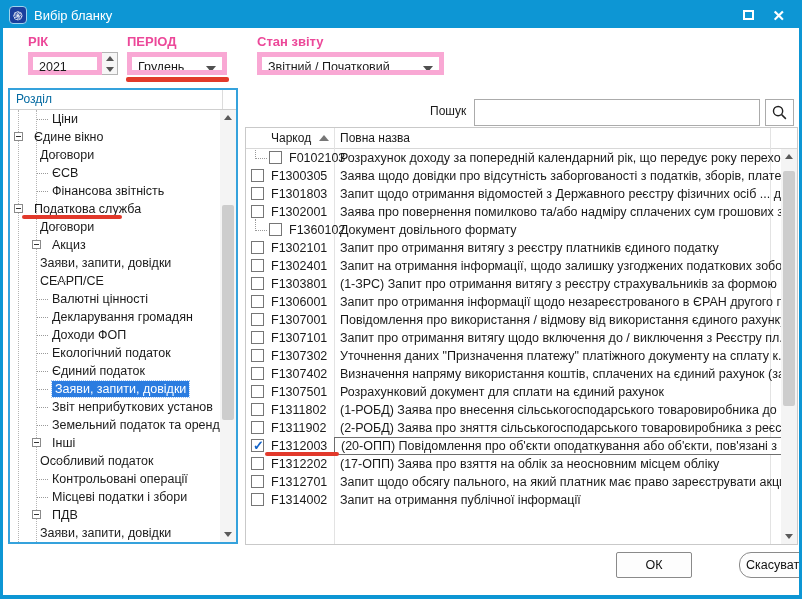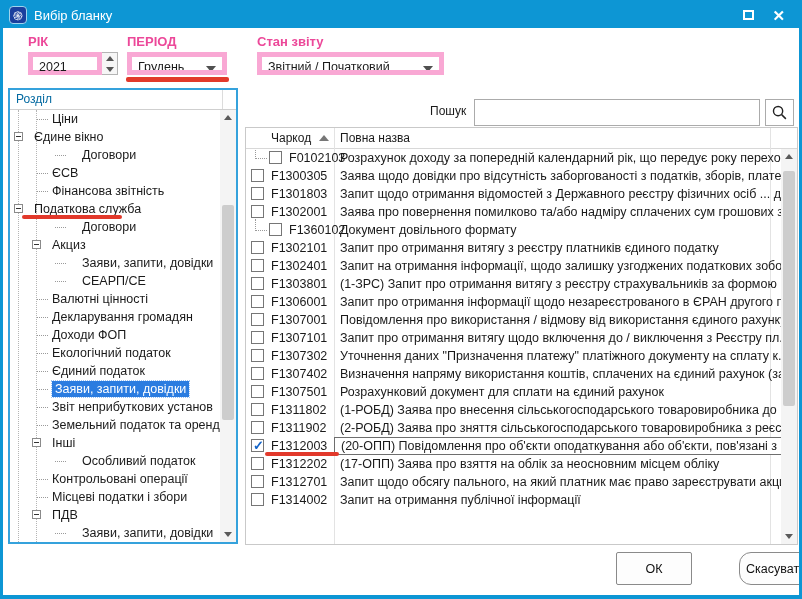--- a/index.html
+++ b/index.html
@@ -53,21 +53,21 @@
   .g1{left:8px;} .g2{left:26px;}
   .tree-item{position:relative;height:18px;line-height:18px;white-space:nowrap;font-size:12.5px;}
   .tree-item:first-child{margin-top:-6px;}
   .expander{display:none;position:absolute;left:4px;top:4px;width:9px;height:9px;
     border:1px solid #8a8a8a;background:#fff;z-index:2;}
   .expander::after{content:"";position:absolute;left:1px;right:1px;top:3px;height:1px;background:#333;}
   .branch .expander{display:block;}
   .lvl2.branch .expander{left:22px;}
   .leader{display:none;position:absolute;top:9px;width:11px;border-top:1px dotted #9a9a9a;}
   .leaf .leader{display:block;} .lvl2.leaf .leader{left:27px;} .lvl3.leaf .leader{left:45px;}
-  .lvl1 .tree-label{margin-left:24px;} .lvl2 .tree-label{margin-left:42px;} .lvl3 .tree-label{margin-left:72px;}
+  .lvl1 .tree-label{margin-left:24px;} .lvl2 .tree-label{margin-left:42px;} .lvl3 .tree-label{margin-left:30px;}
   .tree-item.selected .tree-label{background:var(--sel);color:#fff;outline:1px dotted #9cc3f5;padding:1px 3px;}
   .tree-underline{display:none;}
   .tree-item.annotated .tree-underline{display:block;position:absolute;left:12px;top:15px;
     width:100px;height:4px;background:var(--red);border-radius:2px;z-index:5;}
 
   
   .scrollbar{position:absolute;width:16px;background:#f4f4f4;}
   .sb-tree{top:20px;right:0;bottom:0;}
   .sb-table{top:21px;right:0;bottom:0;}
   .sb-arrow{position:absolute;left:0;right:0;height:15px;background:#f4f4f4;}
@@ -105,21 +105,21 @@
     border-left:1px dotted #9a9a9a;border-bottom:1px dotted #9a9a9a;}
   .t-row.checked .cb::after{content:"✓";position:absolute;left:1px;top:-3px;
     color:var(--chk);font-weight:bold;font-size:13px;}
   .t-row.focused .name{left:88px;right:-17px;top:0;height:18px;border:1px solid #6e6e6e;
     background:#fff;padding-left:6px;line-height:16px;z-index:3;}
   .row-underline{display:none;}
   .t-row.annotated .row-underline{display:block;position:absolute;left:19px;top:15px;
     width:74px;height:4px;background:var(--red);border-radius:2px;z-index:4;}
 
   
-  .footer-btn{position:absolute;top:550px;height:33px;background:#fdfdfd;border:1px solid #8a8a8a;
+  .footer-btn{position:absolute;top:550px;height:26px;background:#fdfdfd;border:1px solid #8a8a8a;
     border-radius:2px;font-family:inherit;font-size:12.5px;color:#111;text-align:center;}
   .btn-ok{left:613px;width:76px;} .btn-cancel{left:736px;width:74px;border-radius:12px;}
 </style>
 </head>
 <body>
 
 <div class="window">
 
   <div class="titlebar">
     <span class="app-icon">֍</span>

